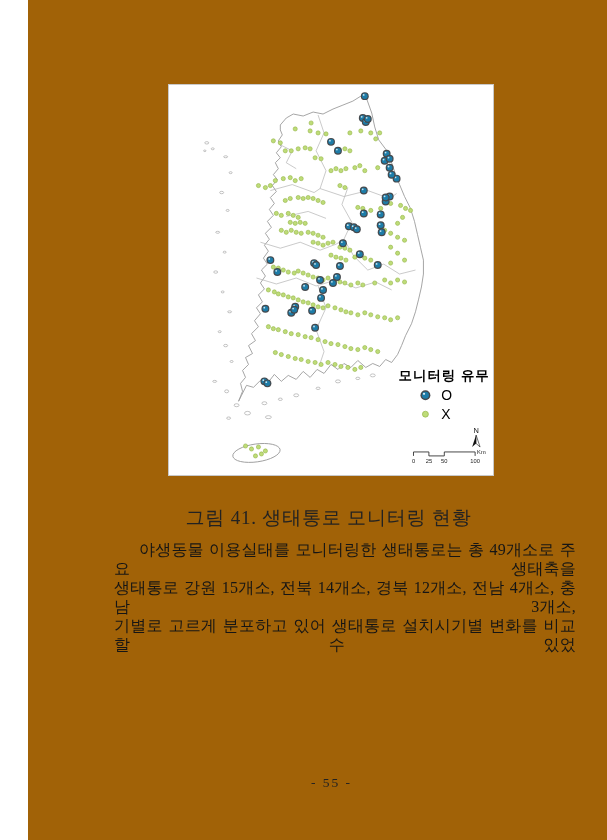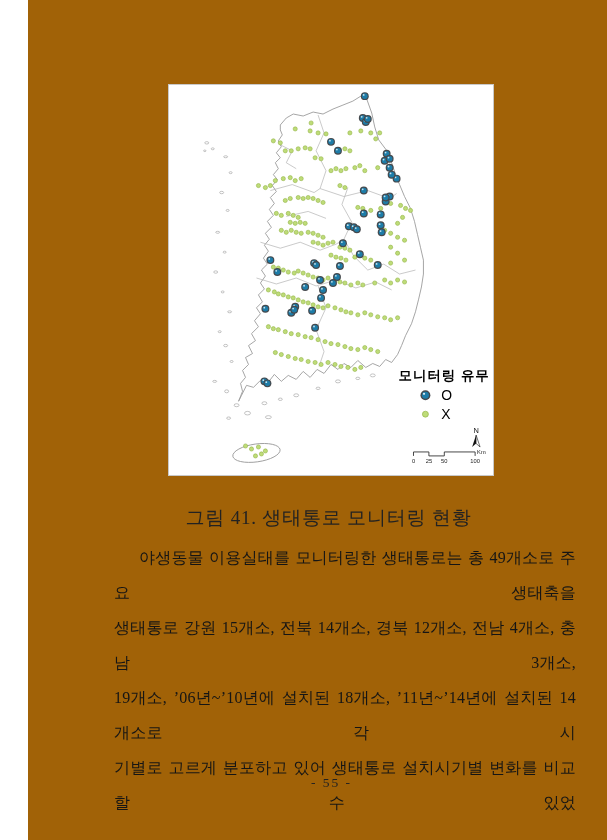--- a/index.html
+++ b/index.html
@@ -4,21 +4,21 @@
 <style>
   html,body{margin:0;padding:0;background:#ffffff;}
   .page{position:relative;width:607px;height:840px;background:#a16207;overflow:hidden;
         font-family:"Liberation Serif","DejaVu Serif",serif;color:#1a1a1a;margin-left:28px;}
   .map-frame{position:absolute;left:140px;top:84px;width:326px;height:392px;
              border:1px solid #c9c9c9;box-sizing:border-box;background:#fff;}
   .map-frame svg{width:100%;height:100%;display:block;}
   .caption{position:absolute;top:505px;left:0;width:601px;text-align:center;
            font-size:19px;letter-spacing:0.8px;color:#222;}
   .bodytext{position:absolute;left:86px;top:540px;width:462px;font-size:16px;color:#151515;}
-  .jline{line-height:35px;text-align:justify;text-align-last:justify;letter-spacing:0.2px;}
+  .jline{line-height:19px;text-align:justify;text-align-last:justify;letter-spacing:0.2px;}
   .jline.first{text-indent:25px;}
   .pageno{position:absolute;top:775px;left:0;width:607px;text-align:center;
           font-size:13.5px;font-weight:normal;letter-spacing:2px;color:#222;}
 </style>
 </head>
 <body>
 
 <div class="page">
 
   <div class="map-frame">
@@ -414,20 +414,19 @@
           <text x="310" y="371" font-size="5.8" fill="#222">Km</text>
         </g>
       </svg>
   </div>
 
   <div class="caption">그림 41. 생태통로 모니터링 현황</div>
 
   <div class="bodytext">
     <div class="jline first">야생동물 이용실태를 모니터링한 생태통로는 총 49개소로 주요 생태축을</div>
     <div class="jline">생태통로 강원 15개소, 전북 14개소, 경북 12개소, 전남 4개소, 충남 3개소,</div>
-    <div class="jline">19개소, ’06년~’10년에 설치된 18개소, ’11년~’14년에 설치된 14개소로 각 시</div>
     <div class="jline">기별로 고르게 분포하고 있어 생태통로 설치시기별 변화를 비교할 수 있었</div>
 
   </div>
 
   <div class="pageno">- 55 -</div>
 
 </div>
 
 </body></html>

